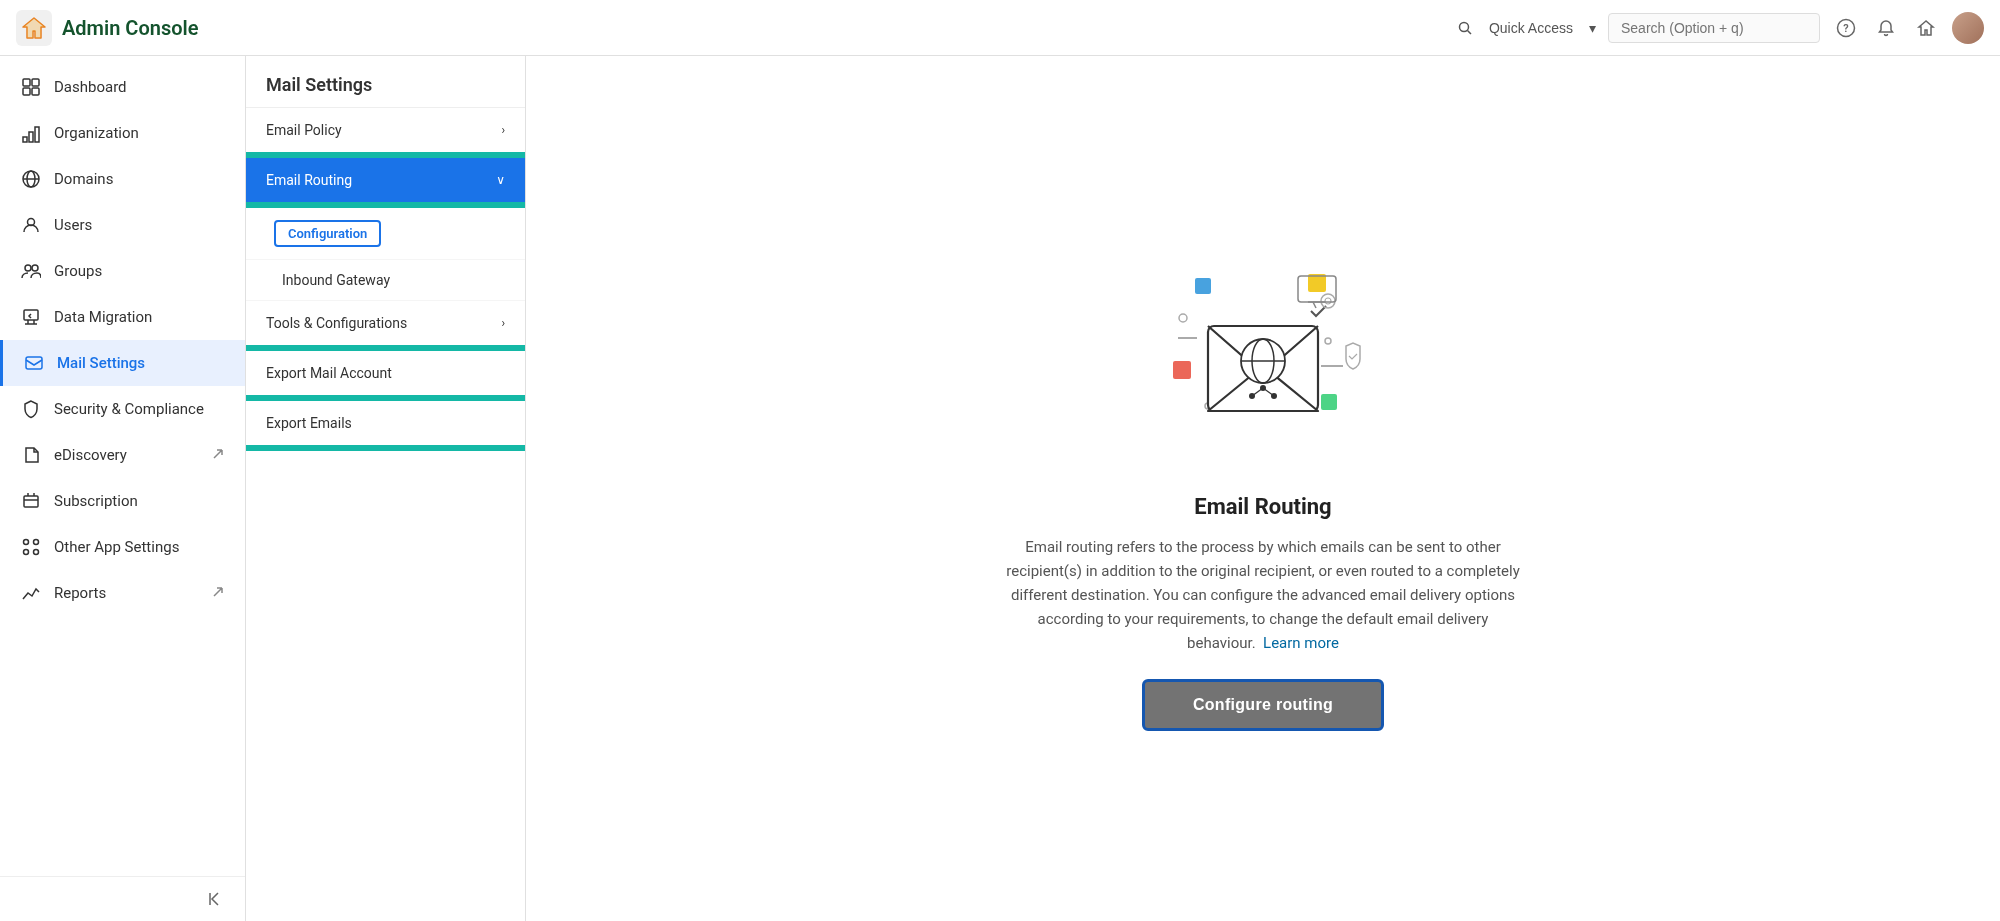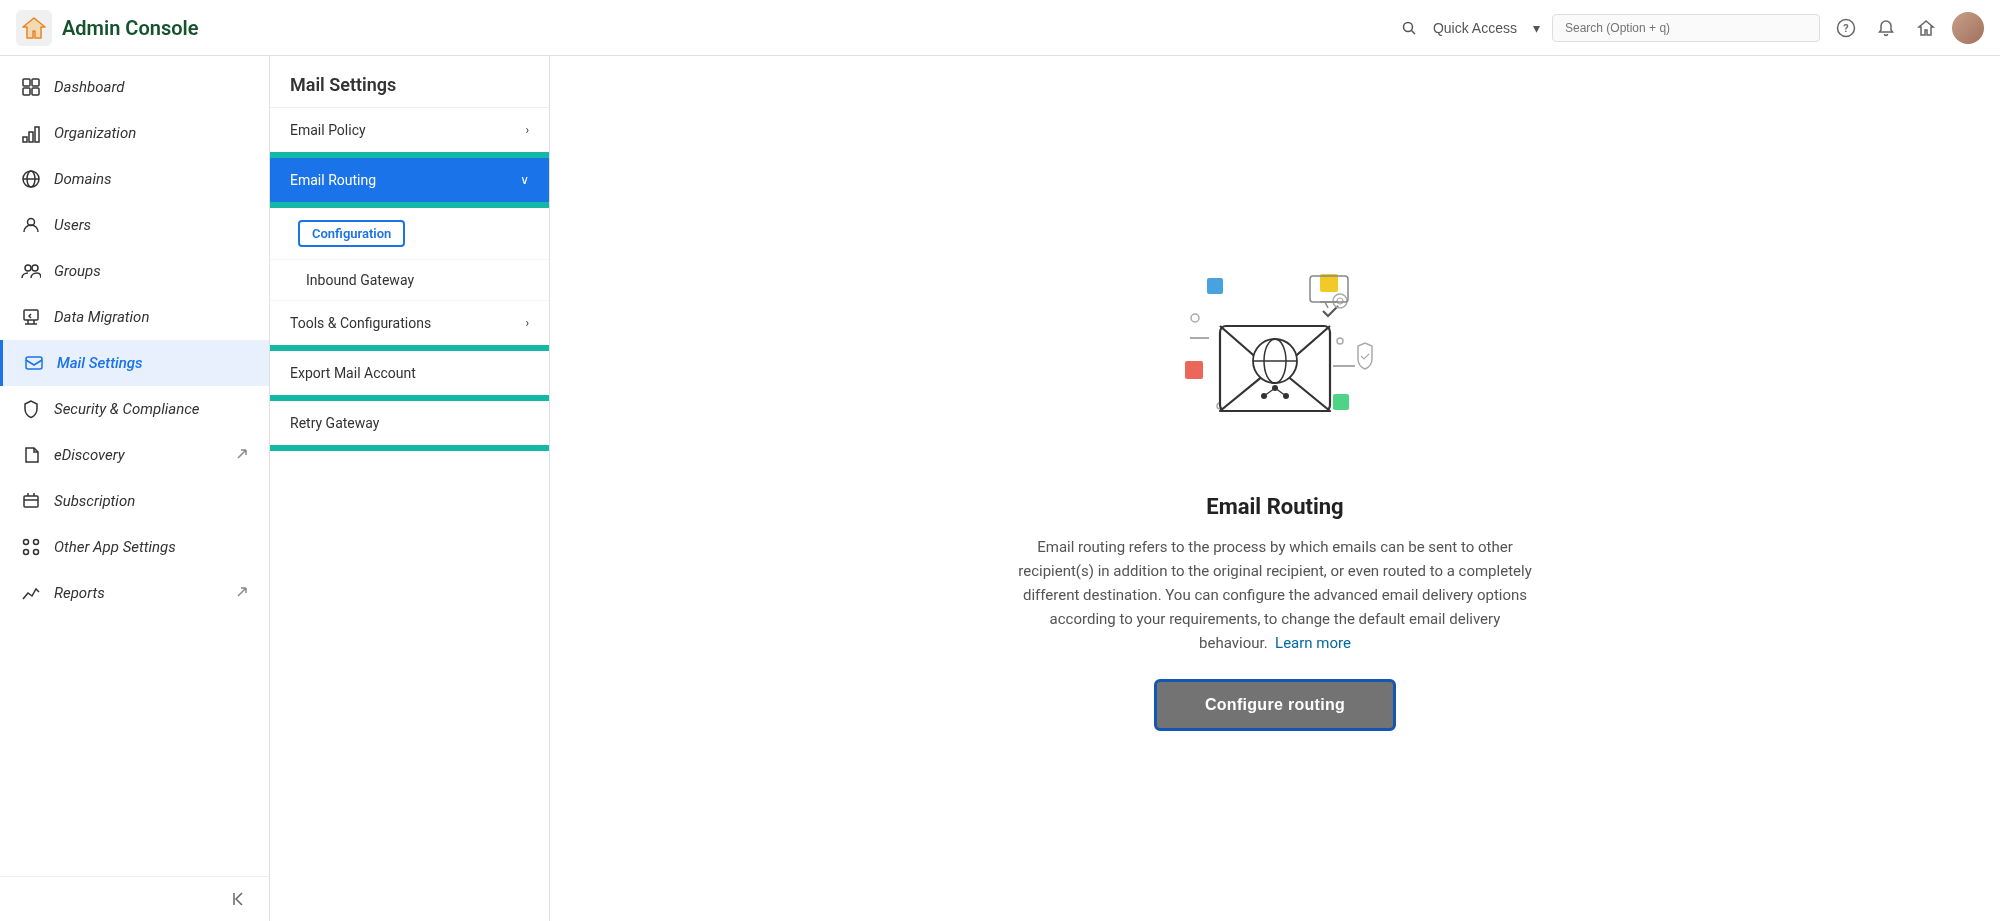--- a/index.html
+++ b/index.html
@@ -46,23 +46,23 @@
       border: none;
       cursor: pointer;
       font-size: 14px;
       color: #555;
       white-space: nowrap;
     }
     .search-bar {
       border: 1px solid #ddd;
       border-radius: 4px;
       padding: 6px 12px;
-      font-size: 12px;
+      font-size: 14px;
       color: #999;
-      width: 268px;
+      width: 212px;
       background: #fafafa;
       cursor: text;
     }
     .header-icon {
       width: 28px;
       height: 28px;
       display: flex;
       align-items: center;
       justify-content: center;
       cursor: pointer;
@@ -86,28 +86,27 @@
 
     
     .main-layout {
       display: flex;
       flex: 1;
       overflow: hidden;
     }
 
     
     .sidebar {
-      width: 270px;
+      width: 246px;
       background: #fff;
       border-right: 1px solid #e0e0e0;
       flex-shrink: 0;
       display: flex;
       flex-direction: column;
       overflow-y: auto;
-      font-style: italic;
     }
     .sidebar-nav {
       flex: 1;
       padding: 8px 0;
     }
     .sidebar-item {
       display: flex;
       align-items: center;
       gap: 12px;
       padding: 12px 20px;
@@ -476,21 +475,21 @@
       <div class="submenu-item">
         <span>Tools &amp; Configurations</span>
         <span class="chevron">›</span>
       </div>
 
       <div class="submenu-item">
         <span>Export Mail Account</span>
       </div>
 
       <div class="submenu-item">
-        <span>Retry Gateway</span>
+        <span>Export Emails</span>
       </div>
     </div>
 
     <div class="main-content">
       <div class="email-routing-info">
         
         <div class="illustration-container">
           <svg viewBox="0 0 220 220" xmlns="http://www.w3.org/2000/svg">
 
             <rect x="20" y="115" width="18" height="18" rx="2" fill="#e74c3c" opacity="0.85"></rect>

